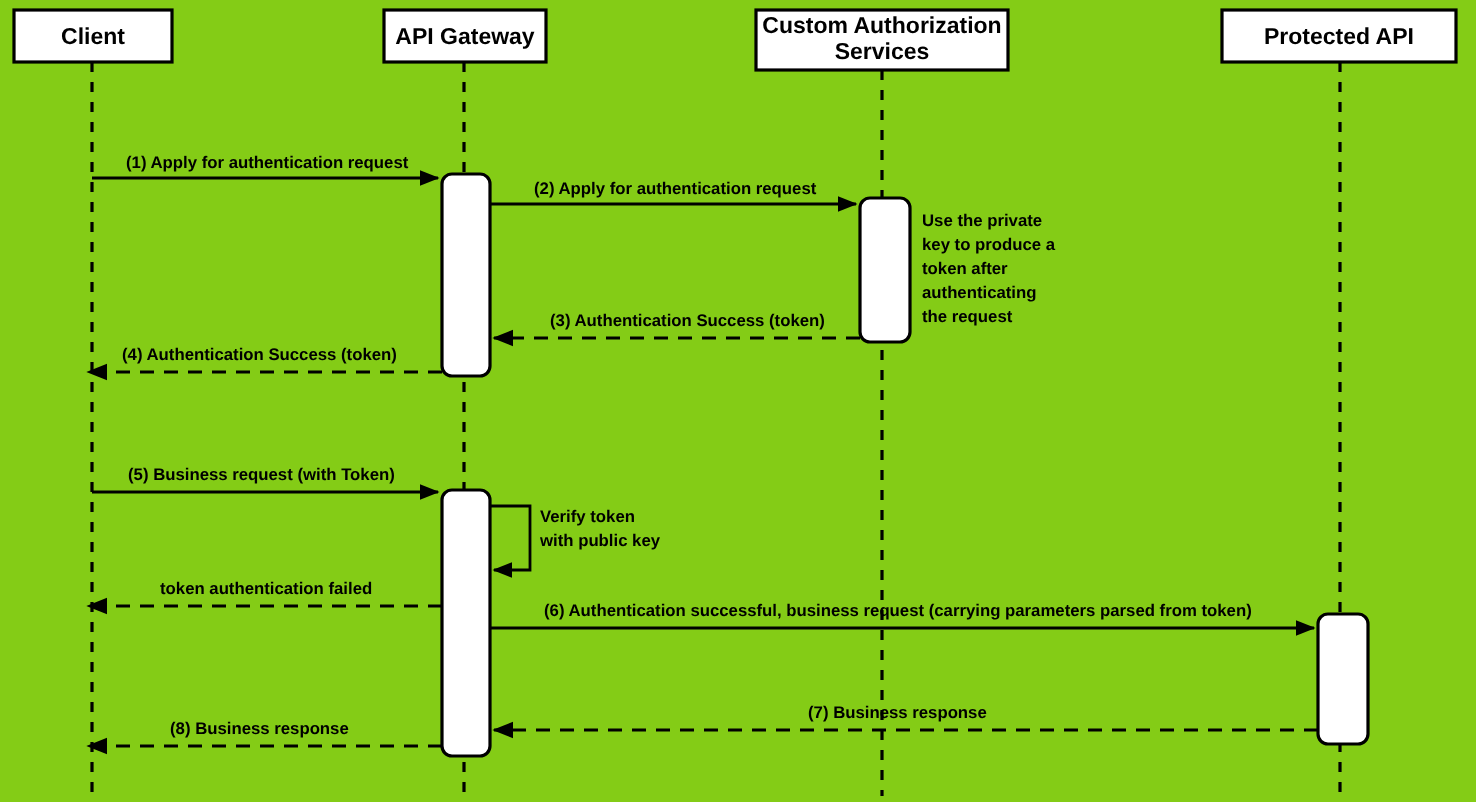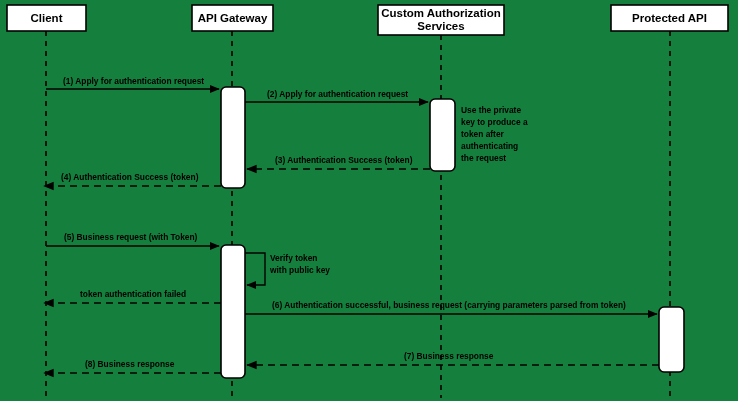--- a/index.html
+++ b/index.html
@@ -7,21 +7,21 @@
     padding: 0;
     background: #ffffff;
   }
   body {
     font-family: "Liberation Sans", sans-serif;
   }
   #diagram-root {
     position: relative;
     width: 738px;
     height: 401px;
-    background: #15803d;
+    background: #84cc16;
     overflow: hidden;
   }
   svg.seq {
     position: absolute;
     left: 0;
     top: 0;
     width: 738px;
     height: 401px;
     display: block;
   }

